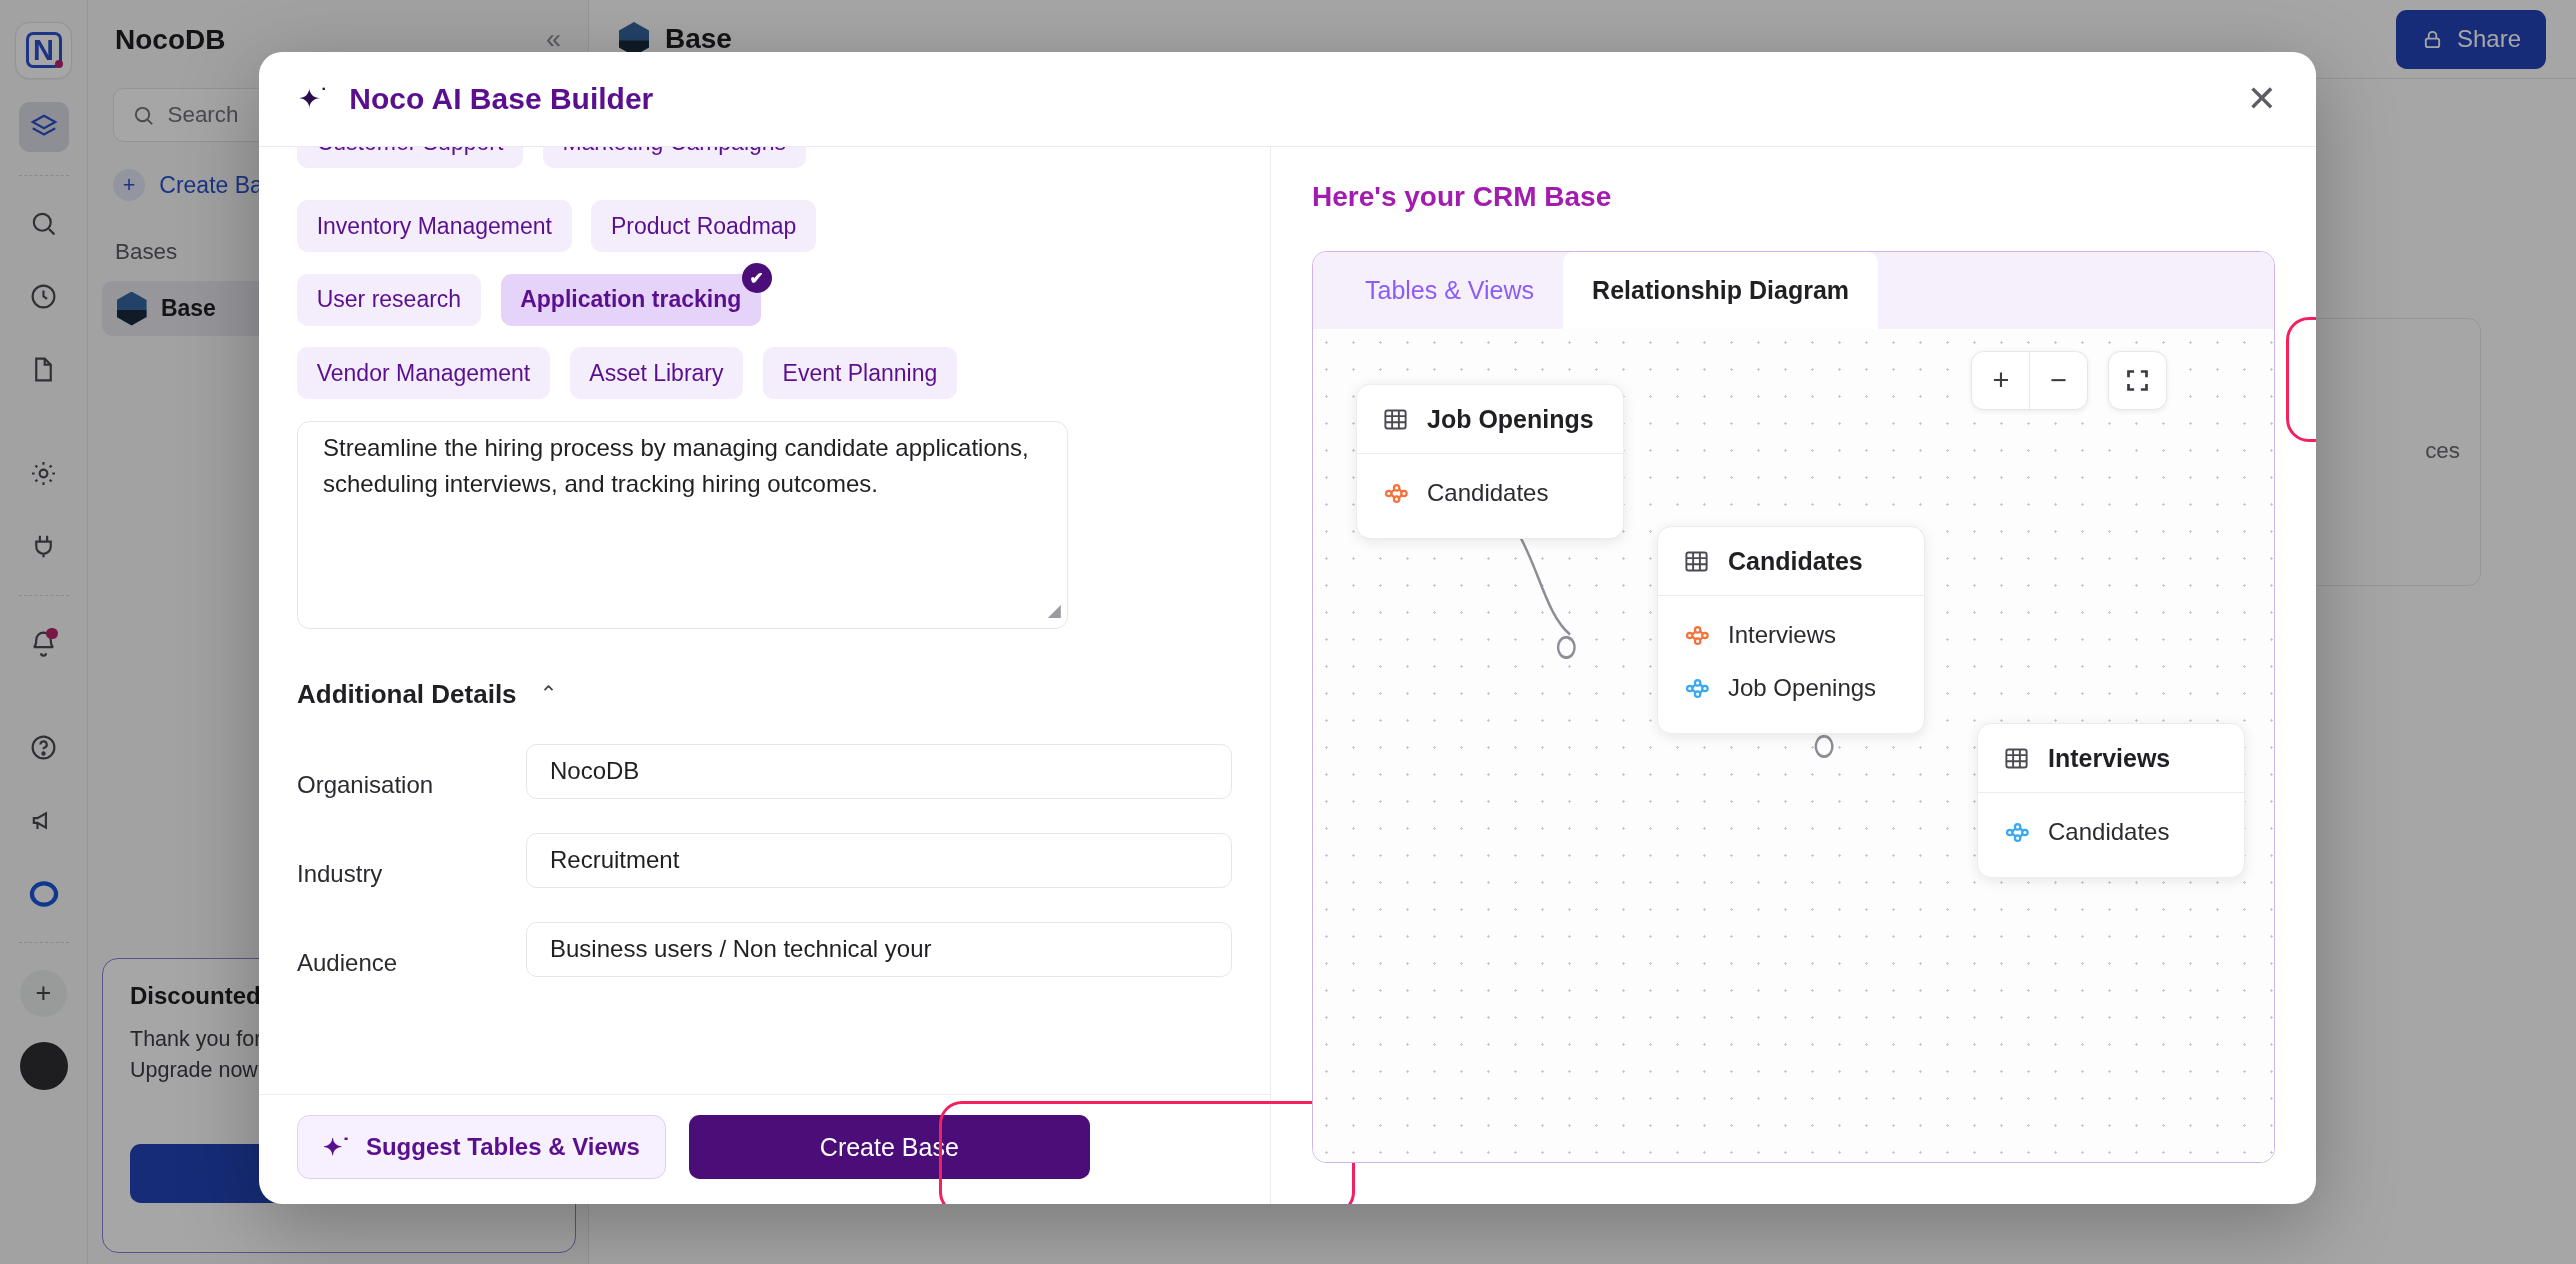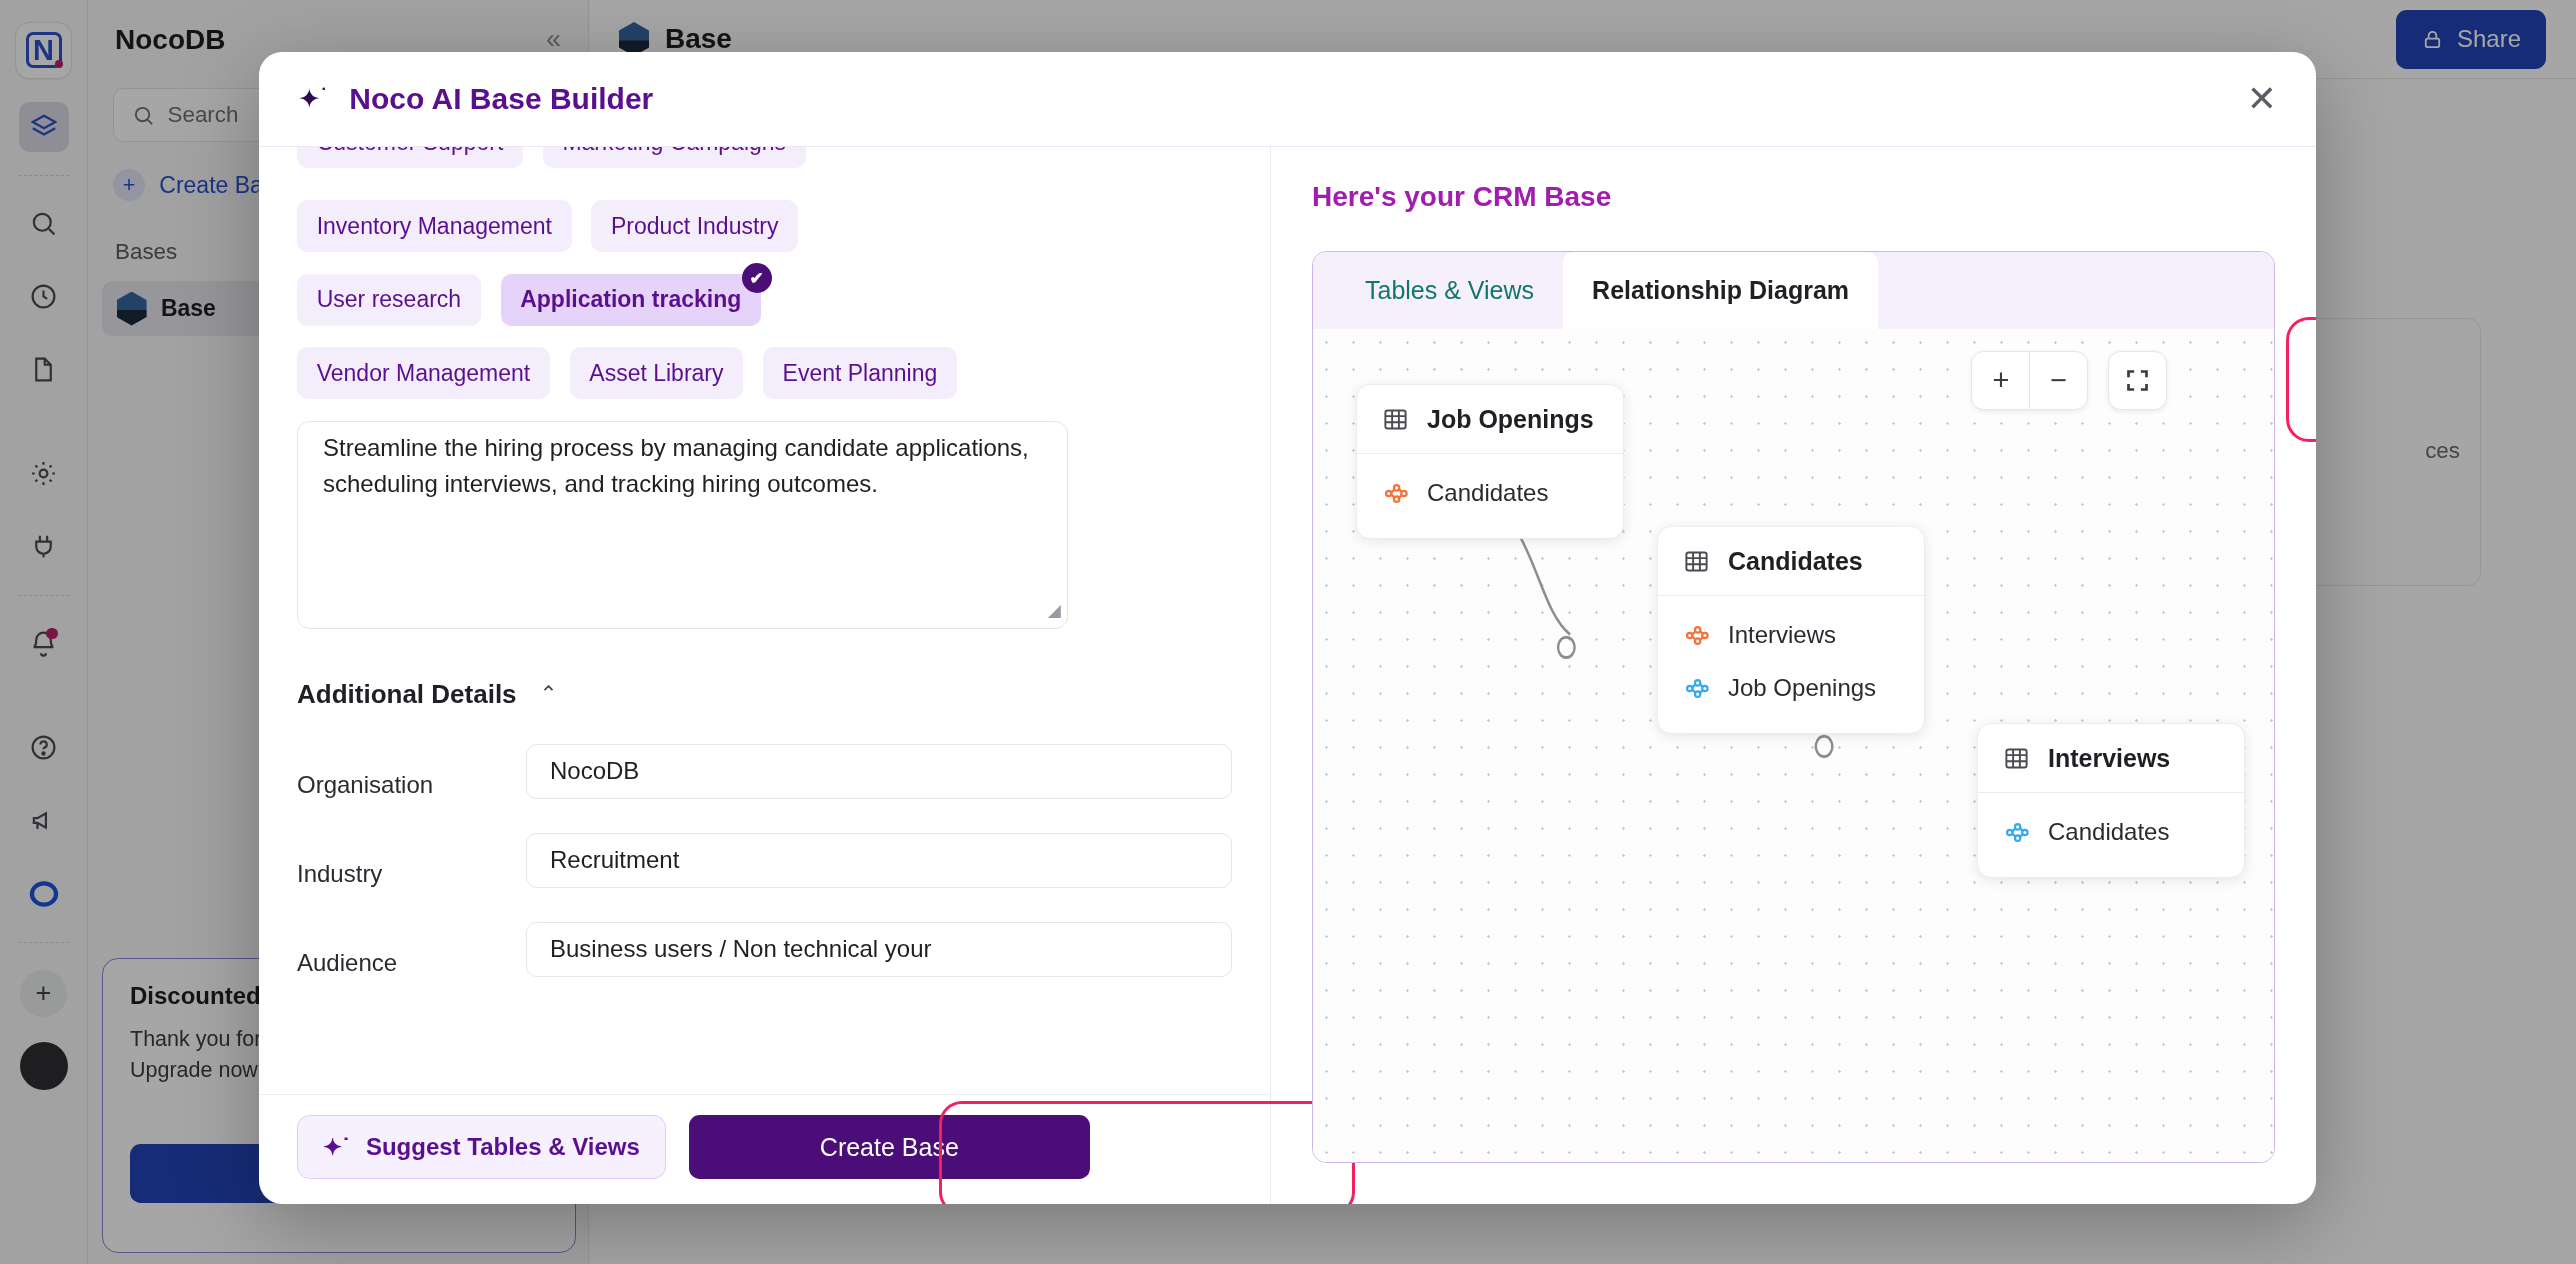--- a/index.html
+++ b/index.html
@@ -145,21 +145,21 @@
   .hl-create {
     position:absolute; left:680px; top:5.4px; width:416px; height:114px;
     border:3.6px solid #f4215e; border-radius:23px; pointer-events:none;
   }
 
   
   .right-pane { flex:1; padding:34px 41px 41px 41px; display:flex; flex-direction:column; min-height:0; position:relative; }
   .rp-title { font-size:28px; font-weight:700; color:#a21caf; }
   .tabs-wrap { margin-top:38px; flex:1; border:0.9px solid #cbb5e8; border-radius:14.3px; position:relative; display:flex; flex-direction:column; min-height:0; overflow:hidden; }
   .tabs { height:77px; background:#f6f0fd; display:flex; align-items:flex-end; padding-left:23px; flex:0 0 auto; }
-  .tab { height:77px; display:flex; align-items:center; padding:0 29px; font-size:25px; color:#0f766e; }
+  .tab { height:77px; display:flex; align-items:center; padding:0 29px; font-size:25px; color:#8b5cf6; }
   .tab.active { background:#fff; color:#1f1f24; font-weight:700; border-radius:10.7px 10.7px 0 0; }
   .canvas {
     flex:1; position:relative; background-color:#fdfdfd;
     background-image:radial-gradient(#c8c8d0 1.4px, transparent 1.4px);
     background-size:27px 27px; min-height:0;
   }
   .zoomctl { position:absolute; right:107px; top:21.5px; display:flex; gap:19.7px; z-index:5; }
   .zc { background:#fff; border:0.9px solid #e6e6ea; border-radius:12.5px; box-shadow:0 1.8px 5.4px rgba(0,0,0,.07);
         height:59px; display:flex; align-items:center; }
   .zc .b { width:57px; height:59px; display:flex; align-items:center; justify-content:center; font-size:29px; color:#3b3b43; }
@@ -325,21 +325,21 @@
       <div class="left-pane">
         <div class="left-scroll">
 
           <div class="tagwrap">
             <div class="tagrow clipped">
               <div class="tag">Customer Support</div>
               <div class="tag">Marketing Campaigns</div>
             </div>
             <div class="tagrow">
               <div class="tag">Inventory Management</div>
-              <div class="tag">Product Industry</div>
+              <div class="tag">Product Roadmap</div>
             </div>
             <div class="tagrow">
               <div class="tag">User research</div>
               <div class="tag sel">
                 <span>Application tracking</span>
                 <span class="check">✔</span>
               </div>
             </div>
             <div class="tagrow">
               <div class="tag">Vendor Management</div>

